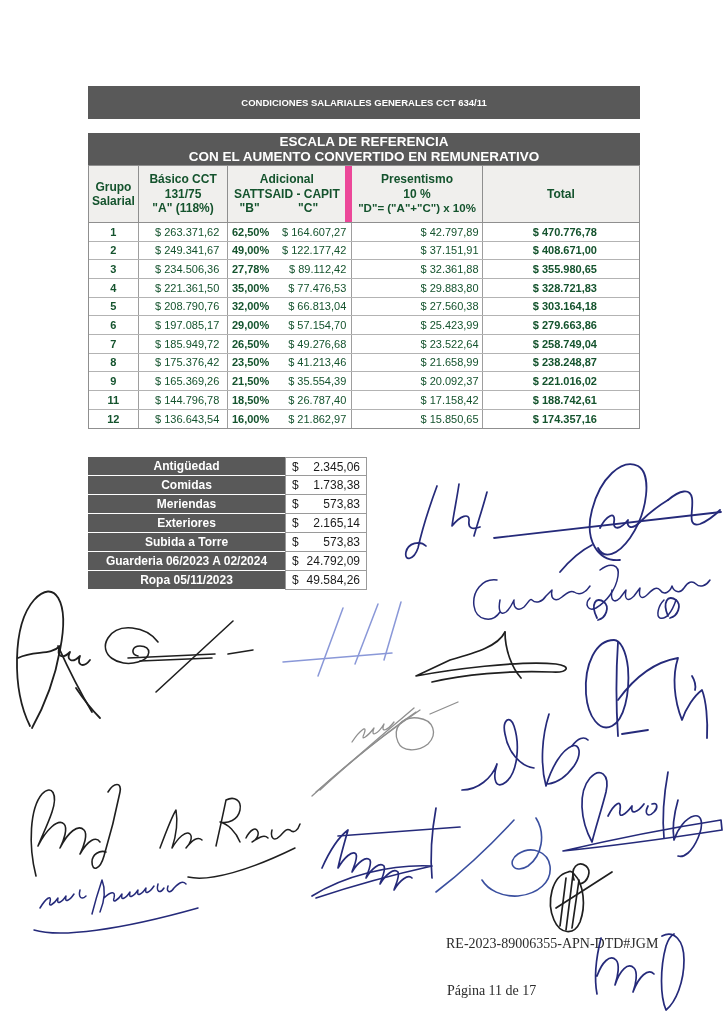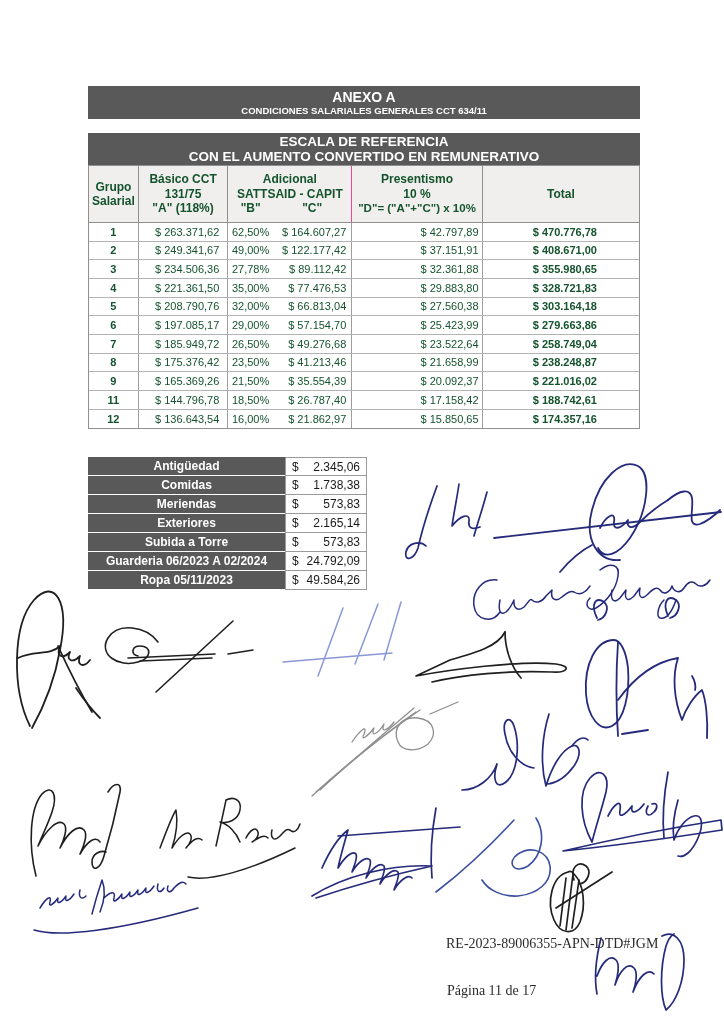--- a/index.html
+++ b/index.html
@@ -18,36 +18,36 @@
   
   .salary-table{position:absolute;left:88px;top:165px;width:552px;border:1px solid #8f8f8f;
                 box-sizing:border-box;color:#14532d;}
   .sal-header{display:flex;height:57px;background:#f0efed;border-bottom:1px solid #8f8f8f;
               box-sizing:border-box;font-weight:bold;}
   .hc{display:flex;flex-direction:column;justify-content:center;align-items:center;
       box-sizing:border-box;font-size:12px;line-height:14.5px;text-align:center;}
   .hc span{white-space:nowrap;}
   .w-grupo{width:50px;border-right:1px solid #8f8f8f;}
   .w-basico{width:90px;border-right:1px solid #8f8f8f;}
-  .w-adic{width:124px;border-right:1px solid #ec4899;}
+  .w-adic{width:124px;border-right:7px solid #ec4899;}
   .w-pres{width:131px;border-right:1px solid #8f8f8f;}
   .w-total{width:157px;}
   .sub-bc{display:flex;width:100%;}
   .sub-bc .sb{width:45px;text-align:center;}
   .sub-bc .sc{width:79px;text-align:center;}
   .hline-d{font-size:11.5px;}
 
   .sal-row{display:flex;height:18.66px;box-sizing:border-box;border-bottom:1px solid #b3b3b3;
            font-size:11px;align-items:center;}
   .sal-row:last-child{border-bottom:none;}
   .cell{box-sizing:border-box;height:100%;display:flex;align-items:center;}
   .c-grupo{width:50px;justify-content:center;font-weight:bold;border-right:1px solid #9e9e9e;}
   .c-basico{width:90px;justify-content:flex-end;padding-right:8px;border-right:1px solid #9e9e9e;}
   .c-adic{width:124px;border-right:1px solid #9e9e9e;}
-  .c-b{width:45px;justify-content:center;font-weight:normal;}
+  .c-b{width:45px;justify-content:center;font-weight:bold;}
   .c-c{width:79px;justify-content:flex-end;padding-right:5px;}
   .c-pres{width:131px;justify-content:flex-end;padding-right:3px;border-right:1px solid #9e9e9e;}
   .c-total{width:157px;justify-content:flex-end;padding-right:42px;font-weight:bold;}
 
   
   .extras-table{position:absolute;left:88px;top:457px;color:#1a1a1a;}
   .ex-row{display:flex;height:19px;}
   .ex-label{width:197px;background:#595959;color:#ffffff;font-size:12px;font-weight:bold;
             display:flex;align-items:center;justify-content:center;border-bottom:1.5px solid #ffffff;
             box-sizing:border-box;}
@@ -65,21 +65,20 @@
   
   svg.signatures{position:absolute;left:0;top:0;pointer-events:none;z-index:5;}
   svg.signatures g{fill:none;stroke-linecap:round;stroke-linejoin:round;}
 </style>
 </head>
 <body>
 
 <div class="page">
 
   <div class="banner banner-anexo">
-    <div class="l1">ANEXO A</div>
     <div class="l2">CONDICIONES SALARIALES GENERALES CCT 634/11</div>
   </div>
 
   <div class="banner banner-escala">
     <div class="l1">ESCALA DE REFERENCIA</div>
     <div class="l2">CON EL AUMENTO CONVERTIDO EN REMUNERATIVO</div>
   </div>
 
   <div class="salary-table">
     <div class="sal-header">

